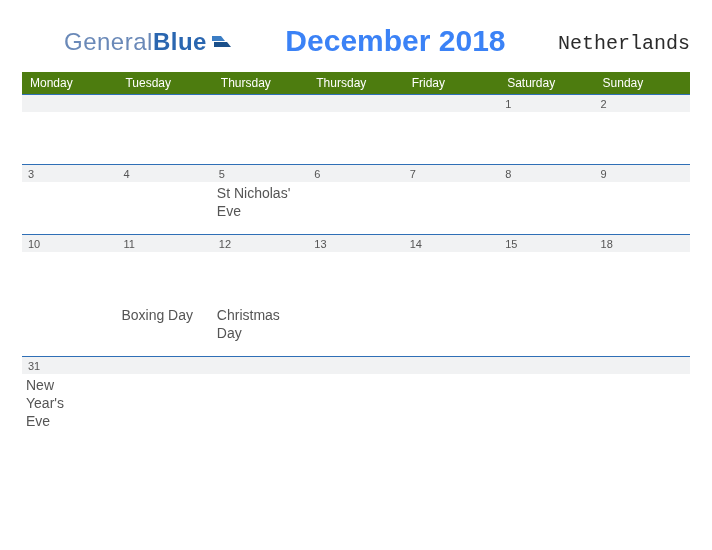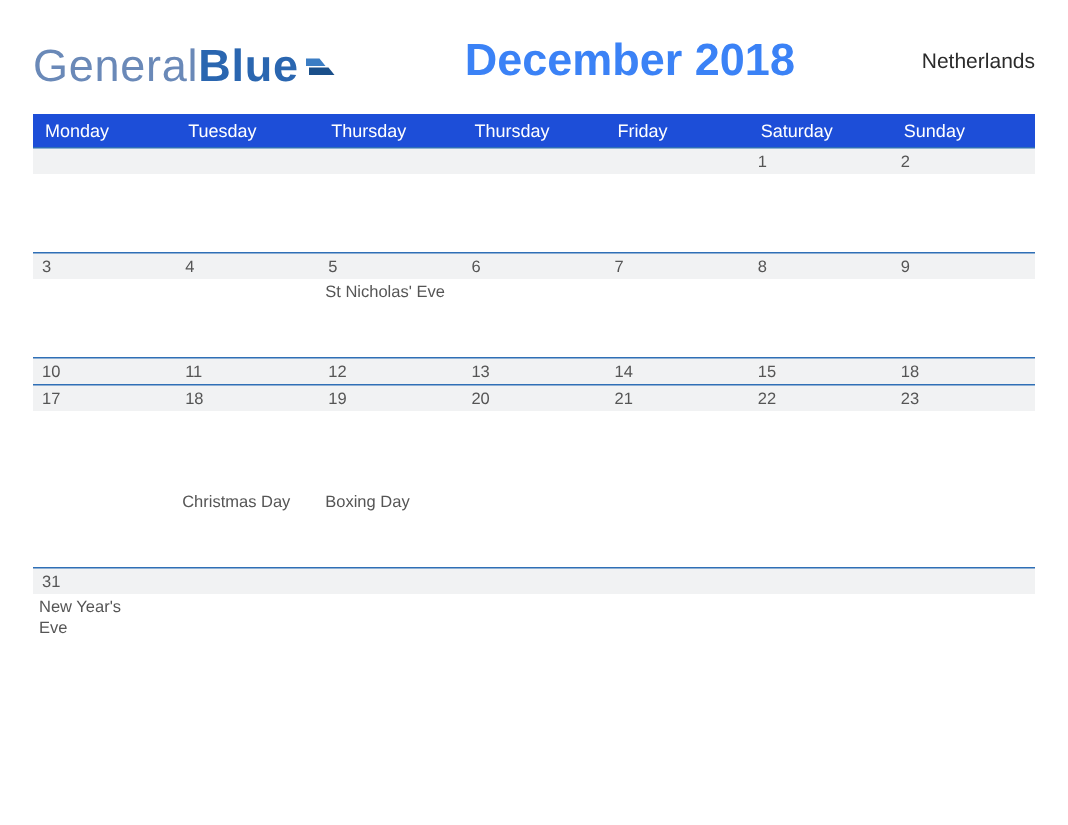--- a/index.html
+++ b/index.html
@@ -17,44 +17,46 @@
     justify-content: space-between;
     margin-bottom: 14px;
   }
   .logo {
     display: flex;
     align-items: center;
     gap: 2px;
     padding-top: 10px;
   }
   .logo-text {
-    font-size: 30px;
+    font-size: 24px;
     font-weight: 400;
     letter-spacing: 0.5px;
+    margin-left: 42px;
   }
   .logo-general { color: #6a89b8; }
   .logo-blue { color: #2a66b0; font-weight: 600; }
   .logo-glyph { display: inline-block; margin-left: 2px; }
   .title {
     font-size: 30px;
     font-weight: 600;
     color: #3b82f6;
     text-align: center;
     flex: 1;
     padding-top: 6px;
   }
   .country {
-    font-size: 14px;
+    font-size: 20px;
     color: #2b2b2b;
     padding-top: 14px;
+    font-family: Liberation Mono, monospace;
   }
   .dayheader {
     display: grid;
     grid-template-columns: repeat(7, 1fr);
-    background: #1d4ed8;
+    background: #4d7c0f;
     color: #fff;
     font-size: 12px;
     height: 22px;
     align-items: center;
   }
   .dayheader > div { padding-left: 8px; }
   .weeks { }
   .daynum-row {
     display: grid;
     grid-template-columns: repeat(7, 1fr);
@@ -67,21 +69,21 @@
     font-size: 11px;
     color: #555;
     padding-left: 6px;
   }
   .event-row {
     display: grid;
     grid-template-columns: repeat(7, 1fr);
     min-height: 52px;
   }
   .event-row > div {
-    font-size: 11px;
+    font-size: 14px;
     color: #555;
     padding: 2px 4px 0 4px;
     line-height: 1.3;
   }
 </style>
 </head>
 <body>
 
 <div class="header">
   <div class="logo">
@@ -152,43 +154,34 @@
   <div class="daynum-row">
     <div>10</div>
     <div>11</div>
     <div>12</div>
     <div>13</div>
     <div>14</div>
     <div>15</div>
     <div>18</div>
   </div>
 
-  <div class="daynum-row">
-    <div>17</div>
-    <div>18</div>
-    <div>19</div>
-    <div>20</div>
-    <div>21</div>
-    <div>22</div>
-    <div>23</div>
-  </div>
-  <div class="event-row">
-    <div></div>
-    <div></div>
-    <div></div>
-    <div></div>
-    <div></div>
-    <div></div>
-    <div></div>
-  </div>
-
-  <div class="event-row">
-    <div></div>
+  <div class="event-row">
+    <div></div>
+    <div></div>
+    <div></div>
+    <div></div>
+    <div></div>
+    <div></div>
+    <div></div>
+  </div>
+
+  <div class="event-row">
+    <div></div>
+    <div>Boxing Day</div>
     <div>Christmas Day</div>
-    <div>Boxing Day</div>
     <div></div>
     <div></div>
     <div></div>
     <div></div>
   </div>
 
   <div class="daynum-row">
     <div>31</div>
     <div></div>
     <div></div>

